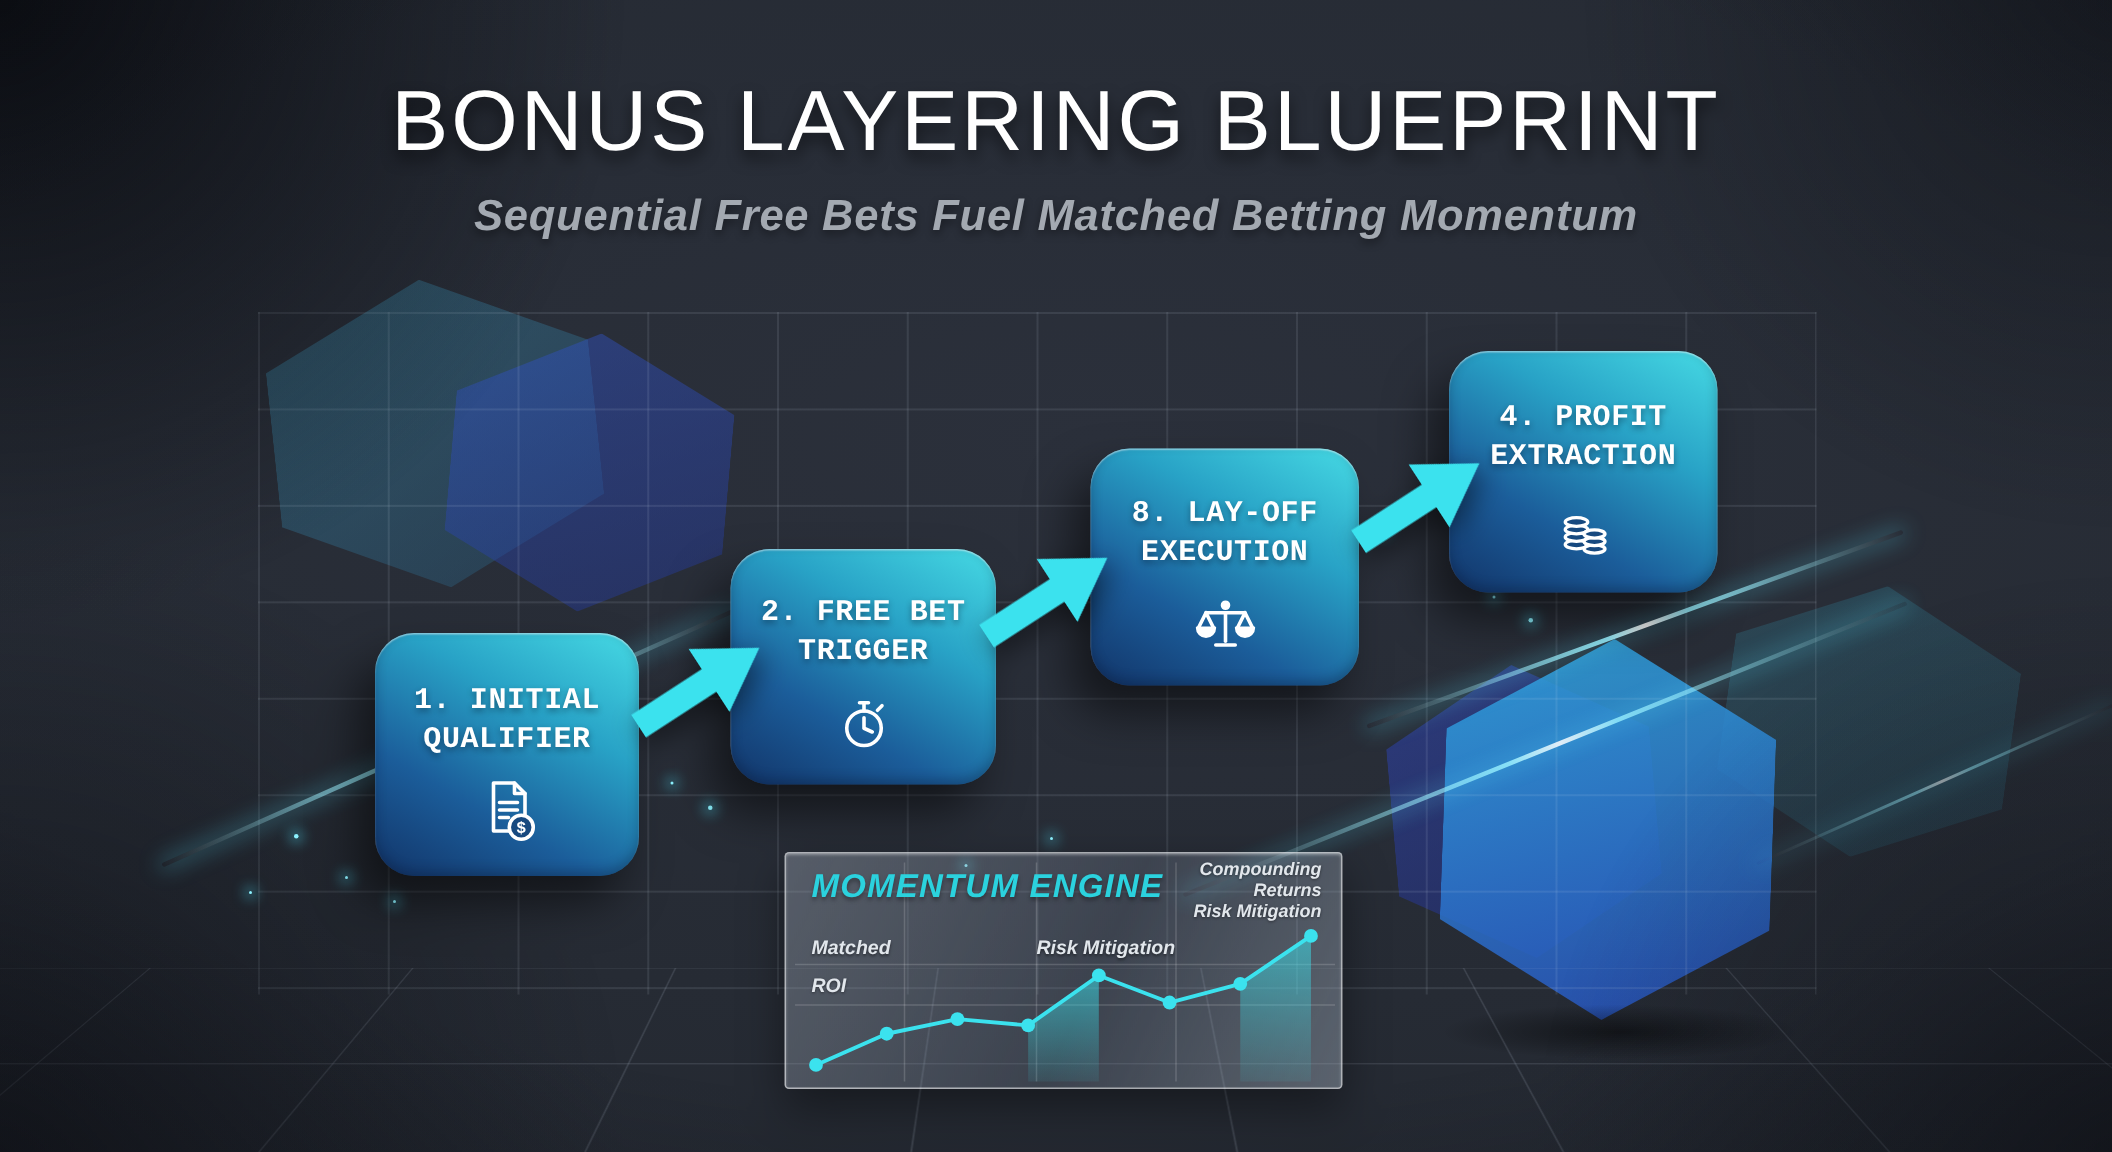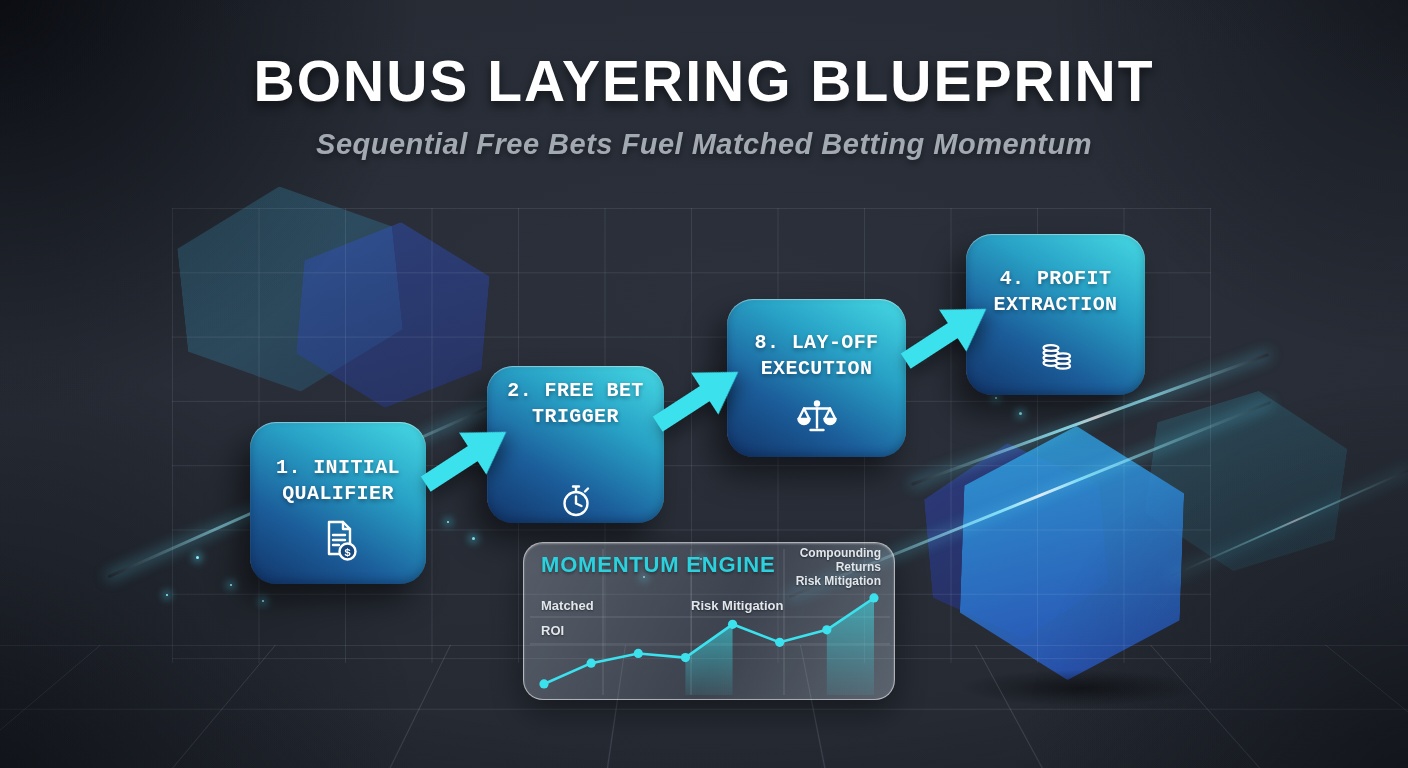--- a/index.html
+++ b/index.html
@@ -45,49 +45,50 @@
     background:linear-gradient(90deg, transparent, rgba(150,240,255,.95) 45%, rgba(255,255,255,.95) 52%, rgba(150,240,255,.9) 60%, transparent);
     box-shadow:0 0 14px 2px rgba(90,225,255,.35);
   }
   .s1 { left:90px;  top:490px; width:420px; transform:rotate(-24deg); }
   .s2 { left:770px; top:498px; width:520px; transform:rotate(-22deg); opacity:.9; }
   .s3 { left:900px; top:418px; width:380px; transform:rotate(-20deg); }
   .s4 { left:1160px; top:522px; width:260px; transform:rotate(-24deg); opacity:.5; height:2px; }
   .sp { position:absolute; border-radius:50%; background:#8df2ff; box-shadow:0 0 9px 2px rgba(80,230,255,.8); }
   
   header { position:absolute; left:0; top:48px; width:100%; text-align:center; z-index:6; }
-  .title { font-size:57px; font-weight:bold; letter-spacing:2px; color:var(--title-white,#fff);
+  .title { font-size:57px; font-weight:normal; letter-spacing:2px; color:var(--title-white,#fff);
     text-shadow:0 5px 10px rgba(0,0,0,.55); }
   .subtitle { margin-top:14px; font-size:29px; font-style:italic; font-weight:bold;
     color:var(--subtitle-gray,#a3a9b1); letter-spacing:.5px; text-shadow:0 3px 6px rgba(0,0,0,.4);text-align:center; }
   
   .step-box { position:absolute; z-index:6; border-radius:26px;
     background:linear-gradient(210deg, var(--box-top,#46dae4) 0%, #28a2c6 34%, #1b5d9a 68%, var(--box-bottom,#123468) 100%);
     box-shadow:-12px 18px 30px rgba(0,0,0,.5), inset 0 1px 1px rgba(255,255,255,.45), inset 0 -3px 8px rgba(5,15,40,.3);
     display:flex; flex-direction:column; align-items:center; justify-content:center; padding-top:12px;font-family:Liberation Mono, monospace;
   }
   .box1 { left:250px; top:422px; width:176px; height:162px; }
-  .box2 { left:487px; top:366px; width:177px; height:157px;justify-content:space-between; }
+  .box2 { left:487px; top:366px; width:177px; height:157px; }
   .box3 { left:727px; top:299px; width:179px; height:158px; }
   .box4 { left:966px; top:234px; width:179px; height:161px; }
   .step-label { width:154px; text-align:center; color:#fff; font-size:20px; font-weight:bold;
     line-height:1.3; letter-spacing:.4px; text-shadow:0 2px 4px rgba(0,10,30,.4); }
   .step-icon { margin-top:9px; width:48px; height:48px; }
   
   .arrow { position:absolute; z-index:7; width:96px; height:60px;
     filter:drop-shadow(0 7px 9px rgba(0,0,0,.45)); }
   .a1 { left:418px; top:428px; transform:rotate(-33deg); }
   .a2 { left:650px; top:368px; transform:rotate(-33deg); }
   .a3 { left:898px; top:305px; transform:rotate(-33deg); }
   
-  .panel { position:absolute; left:523px; top:542px; width:372px; height:158px; z-index:8;
-    border-radius:20px; border:1.5px solid rgba(255,255,255,.55);
+  .panel { position:absolute; left:523px; top:568px; width:372px; height:158px; z-index:8;
+    border-radius:3px; border:1.5px solid rgba(255,255,255,.55);
     background:linear-gradient(115deg, rgba(158,168,182,.40), rgba(112,122,140,.30) 55%, rgba(165,178,192,.42));
     box-shadow:0 12px 30px rgba(0,0,0,.4), inset 0 1px 2px rgba(255,255,255,.35);
     overflow:hidden;
+    font-style:italic;
   }
   .panel-title { position:absolute; left:17px; top:9px; font-size:22px; font-weight:bold;
     letter-spacing:.8px; color:var(--panel-cyan,#2bd2de); text-shadow:0 2px 3px rgba(0,0,0,.35); z-index:2; }
   .panel-label { position:absolute; font-size:13px; font-weight:bold; color:#e2e7ec;
     text-shadow:0 1px 2px rgba(0,0,0,.45); z-index:2; }
   .lbl-momentum { left:17px; top:55px; }
   .lbl-roi { left:17px; top:80px; }
   .lbl-risk { left:167px; top:55px; }
   .right-labels { position:absolute; right:13px; top:3px; width:108px; text-align:right;
     font-size:12px; font-weight:bold; line-height:1.18; color:#e2e7ec;

